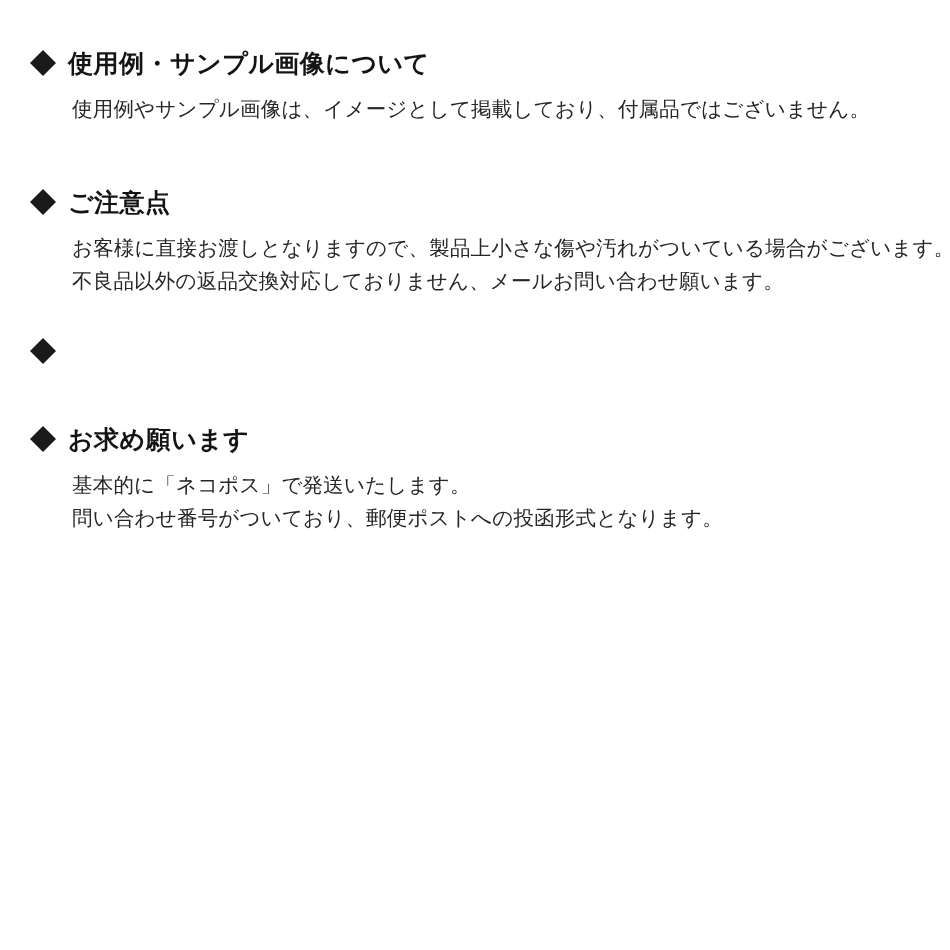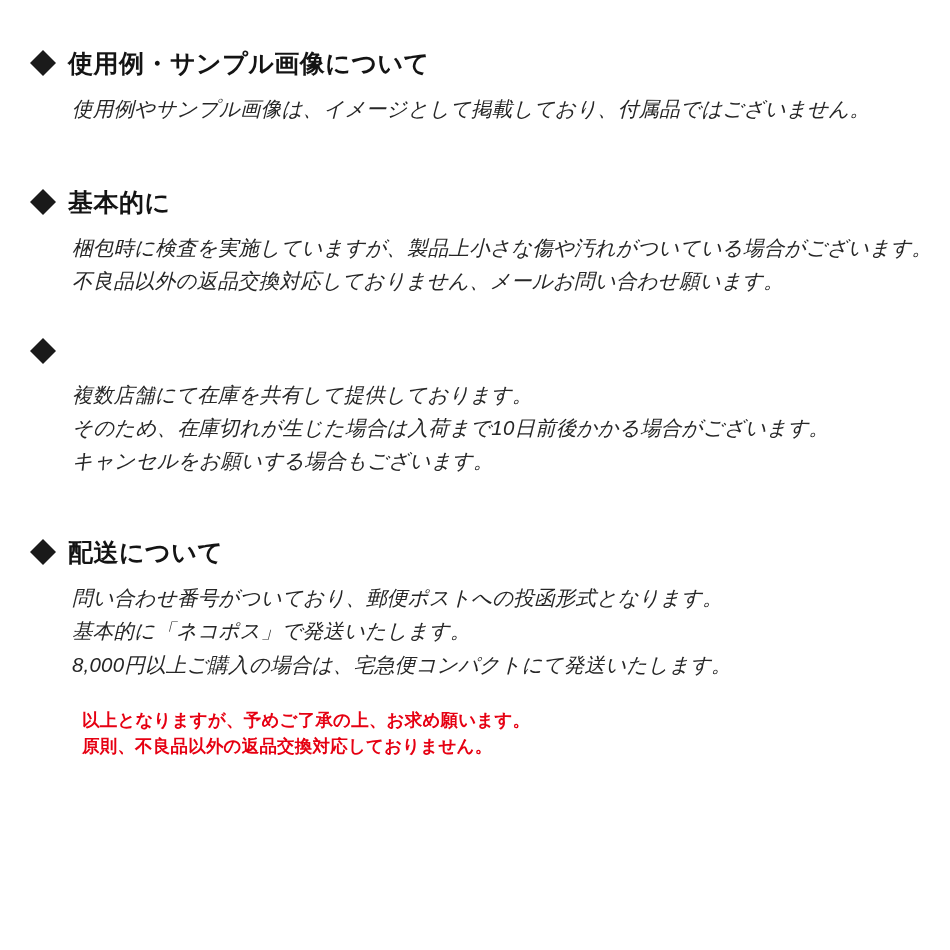--- a/index.html
+++ b/index.html
@@ -57,21 +57,20 @@
   }
   .section-body {
     margin: 14px 0 0 42px;
     font-size: 20.5px;
     line-height: 1.62;
     color: #262626;
     letter-spacing: 0.2px;
   }
   .section-body .line {
     white-space: nowrap;
-    font-style: italic;
   }
   .note {
     margin: 26px 0 0 52px;
     color: #e60012;
     font-weight: bold;
     font-size: 17.5px;
     line-height: 1.5;
     letter-spacing: 0.2px;
   }
   .sp-1 { height: 62px; }
@@ -91,53 +90,43 @@
     <div class="section-body">
       <div class="line">使用例やサンプル画像は、イメージとして掲載しており、付属品ではございません。</div>
     </div>
   </div>
 
   <div class="sp-1"></div>
 
   <div class="section">
     <div class="section-head">
       <span class="diamond"></span>
-      <span class="section-title">基本的に</span>
+      <span class="section-title">ご注意点</span>
     </div>
     <div class="section-body">
-      <div class="line">梱包時に検査を実施していますが、製品上小さな傷や汚れがついている場合がございます。</div>
+      <div class="line">お客様に直接お渡しとなりますので、製品上小さな傷や汚れがついている場合がございます。</div>
       <div class="line">不良品以外の返品交換対応しておりません、メールお問い合わせ願います。</div>
     </div>
   </div>
 
   <div class="sp-2"></div>
 
   <div class="section">
     <div class="section-head">
       <span class="diamond"></span>
     </div>
-    <div class="section-body">
-      <div class="line">複数店舗にて在庫を共有して提供しております。</div>
-      <div class="line">そのため、在庫切れが生じた場合は入荷まで10日前後かかる場合がございます。</div>
-      <div class="line">キャンセルをお願いする場合もございます。</div>
-    </div>
   </div>
 
   <div class="sp-3"></div>
 
   <div class="section">
     <div class="section-head">
       <span class="diamond"></span>
-      <span class="section-title">配送について</span>
+      <span class="section-title">お求め願います</span>
     </div>
     <div class="section-body">
+      <div class="line">基本的に「ネコポス」で発送いたします。</div>
       <div class="line">問い合わせ番号がついており、郵便ポストへの投函形式となります。</div>
-      <div class="line">基本的に「ネコポス」で発送いたします。</div>
-      <div class="line">8,000円以上ご購入の場合は、宅急便コンパクトにて発送いたします。</div>
     </div>
   </div>
 
-  <div class="note" style="color: rgb(230, 0, 18);">
-    <div>以上となりますが、予めご了承の上、お求め願います。</div>
-    <div>原則、不良品以外の返品交換対応しておりません。</div>
-  </div>
 
 </div>
 
 </body></html>

